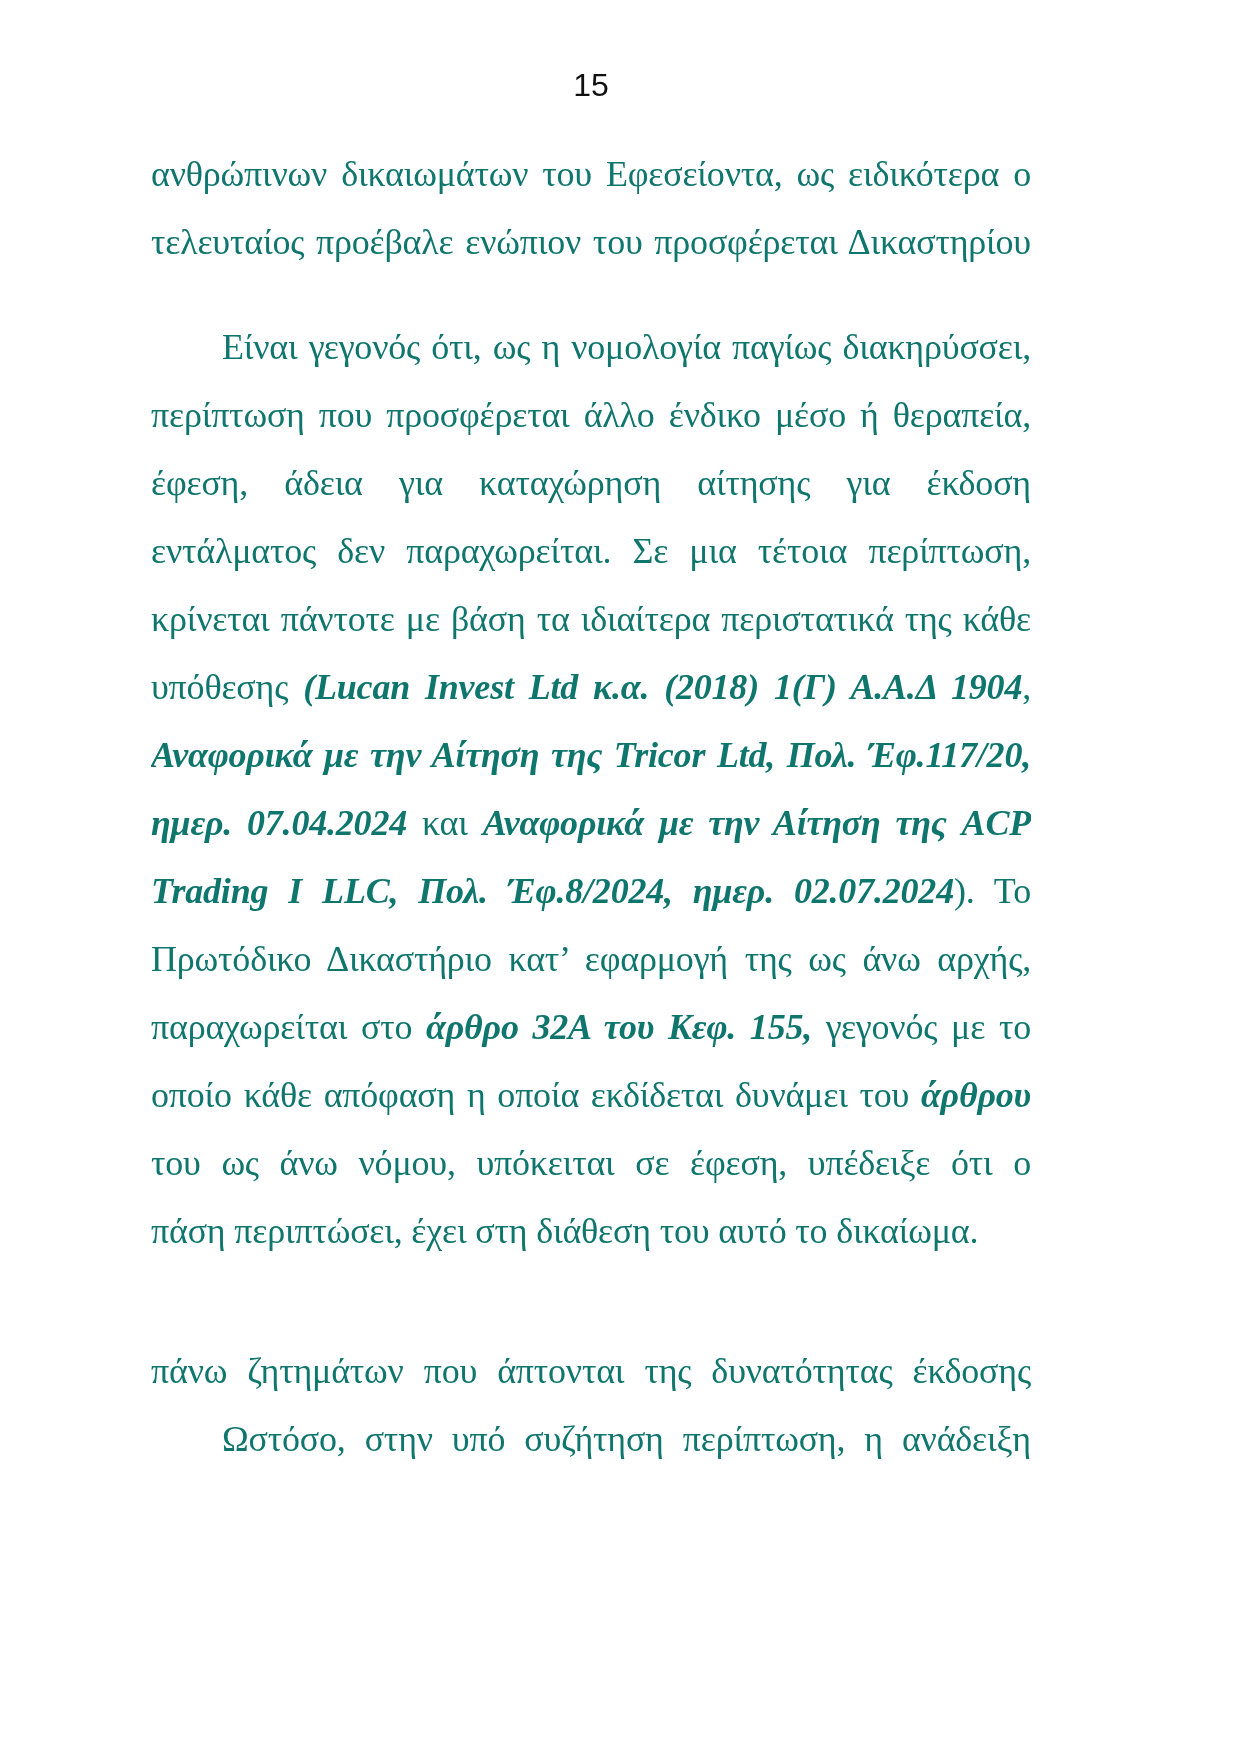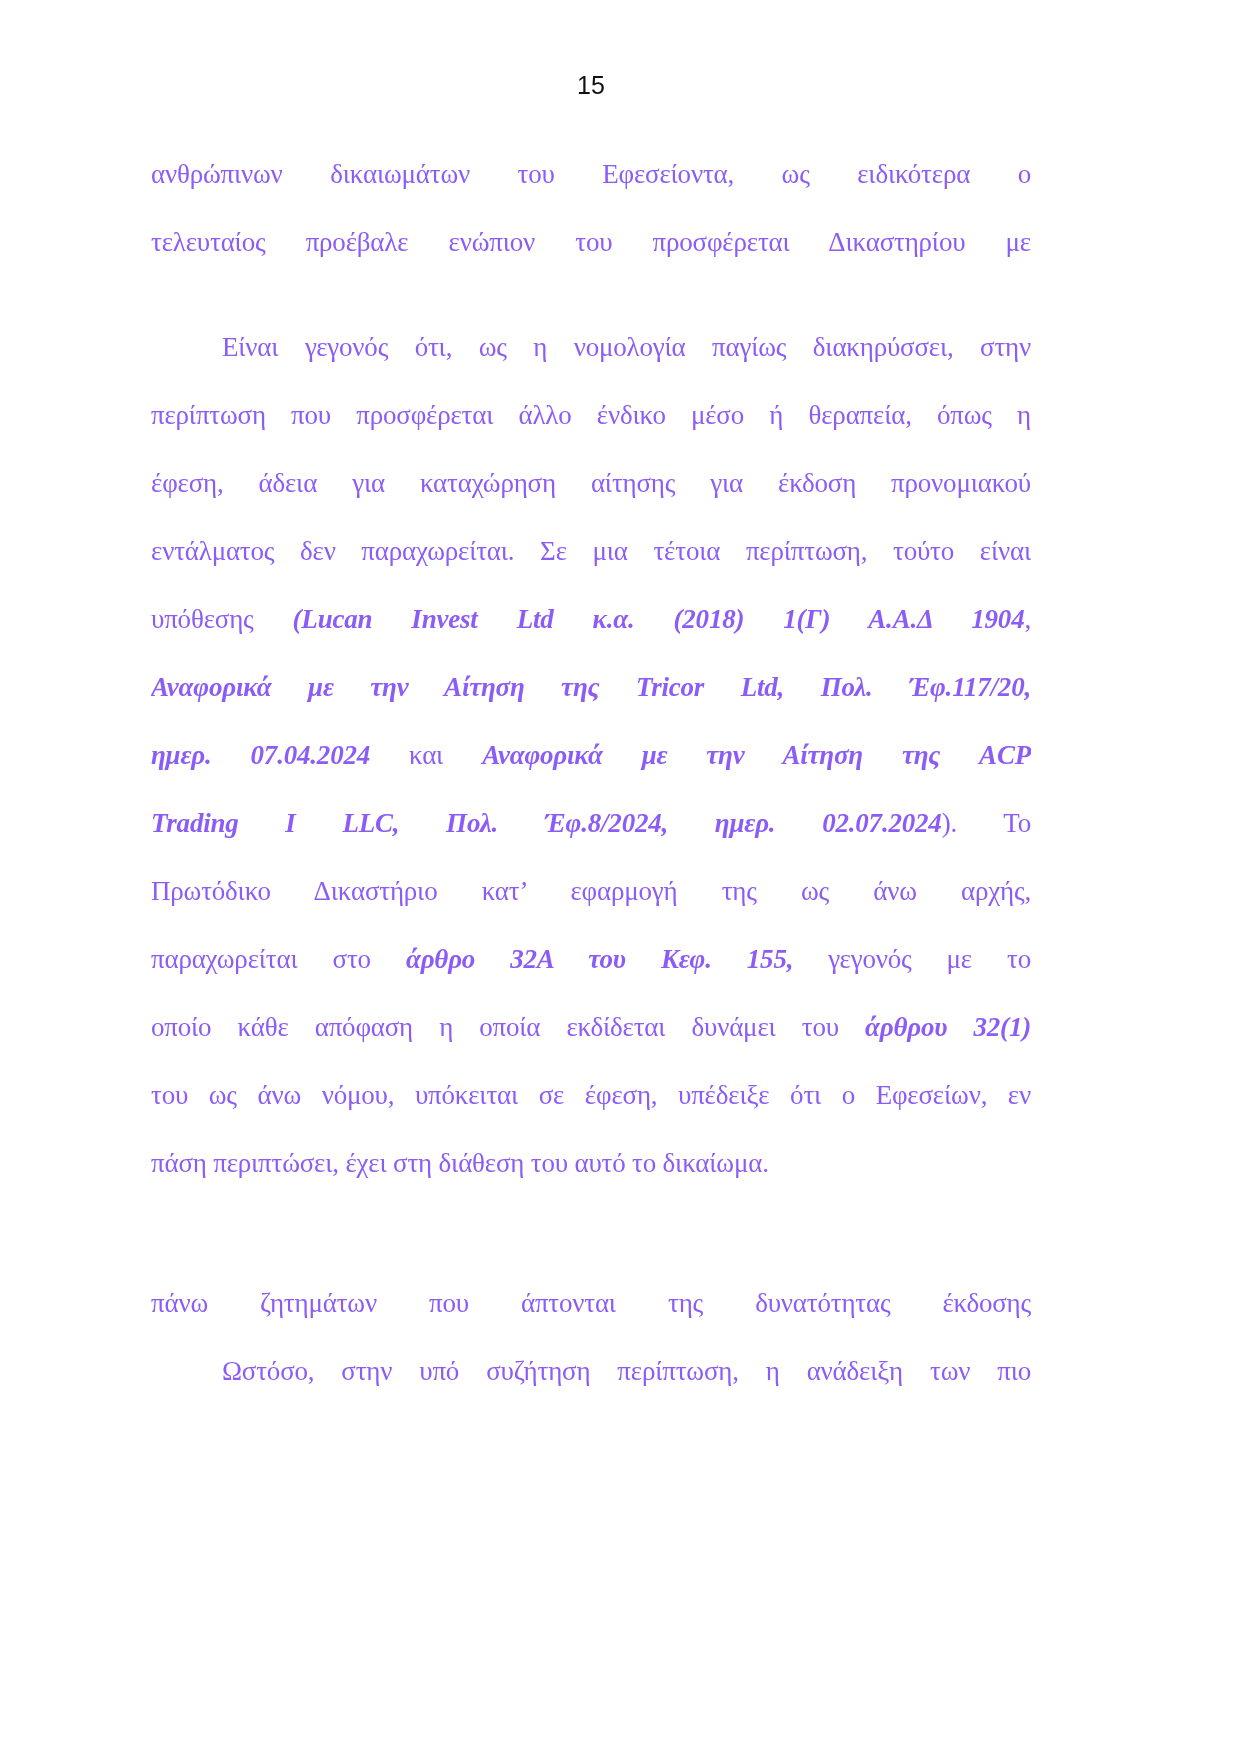--- a/index.html
+++ b/index.html
@@ -16,33 +16,33 @@
     overflow: hidden;
     font-family: "Liberation Serif", "DejaVu Serif", serif;
   }
   .page-number {
     position: absolute;
     top: 70px;
     left: 151px;
     width: 880px;
     text-align: center;
     font-family: "Liberation Sans", "DejaVu Sans", sans-serif;
-    font-size: 25px;
+    font-size: 32px;
     line-height: 30px;
     color: #111111;
   }
   .content {
     position: absolute;
     left: 151px;
     top: 140px;
     width: 880px;
-    font-size: 27px;
+    font-size: 36px;
     line-height: 68px;
     letter-spacing: -0.2px;
-    color: #8b5cf6;
+    color: #0f766e;
   }
   .paragraph { margin: 0; }
   .paragraph.p2 { margin-top: 37px; }
   .paragraph.p3 { margin-top: 72px; }
   .line {
     height: 68px;
     overflow: hidden;
     text-align: justify;
     text-justify: inter-word;
   }
@@ -66,20 +66,21 @@
   <div class="content">
       <div class="paragraph p1">
         <div class="line just"><span class="seg-reg">ανθρώπινων δικαιωμάτων του Εφεσείοντα, ως ειδικότερα ο</span></div>
         <div class="line just"><span class="seg-reg">τελευταίος προέβαλε ενώπιον του προσφέρεται Δικαστηρίου με</span></div>
       </div>
       <div class="paragraph p2">
         <div class="line just indent"><span class="seg-reg">Είναι γεγονός ότι, ως η νομολογία παγίως διακηρύσσει, στην</span></div>
         <div class="line just"><span class="seg-reg">περίπτωση που προσφέρεται άλλο ένδικο μέσο ή θεραπεία, όπως η</span></div>
         <div class="line just"><span class="seg-reg">έφεση, άδεια για καταχώρηση αίτησης για έκδοση προνομιακού</span></div>
         <div class="line just"><span class="seg-reg">εντάλματος δεν παραχωρείται. Σε μια τέτοια περίπτωση, τούτο είναι</span></div>
+        <div class="line just"><span class="seg-reg">κρίνεται πάντοτε με βάση τα ιδιαίτερα περιστατικά της κάθε</span></div>
         <div class="line just"><span class="seg-reg">υπόθεσης </span><span class="seg-bi">(Lucan Invest Ltd κ.α. (2018) 1(Γ) Α.Α.Δ 1904</span><span class="seg-reg">,</span></div>
         <div class="line just"><span class="seg-bi">Αναφορικά με την Αίτηση της Tricor Ltd, Πολ. Έφ.117/20,</span></div>
         <div class="line just"><span class="seg-bi">ημερ. 07.04.2024</span><span class="seg-reg"> και </span><span class="seg-bi">Αναφορικά με την Αίτηση της ACP</span></div>
         <div class="line just"><span class="seg-bi">Trading I LLC, Πολ. Έφ.8/2024, ημερ. 02.07.2024</span><span class="seg-reg">). Το</span></div>
         <div class="line just"><span class="seg-reg">Πρωτόδικο Δικαστήριο κατ’ εφαρμογή της ως άνω αρχής,</span></div>
         <div class="line just"><span class="seg-reg">παραχωρείται στο </span><span class="seg-bi">άρθρο 32Α του Κεφ. 155,</span><span class="seg-reg"> γεγονός με το</span></div>
         <div class="line just"><span class="seg-reg">οποίο κάθε απόφαση η οποία εκδίδεται δυνάμει του </span><span class="seg-bi">άρθρου 32(1)</span></div>
         <div class="line just"><span class="seg-reg">του ως άνω νόμου, υπόκειται σε έφεση, υπέδειξε ότι ο Εφεσείων, εν</span></div>
         <div class="line last"><span class="seg-reg">πάση περιπτώσει, έχει στη διάθεση του αυτό το δικαίωμα.</span></div>
       </div>

